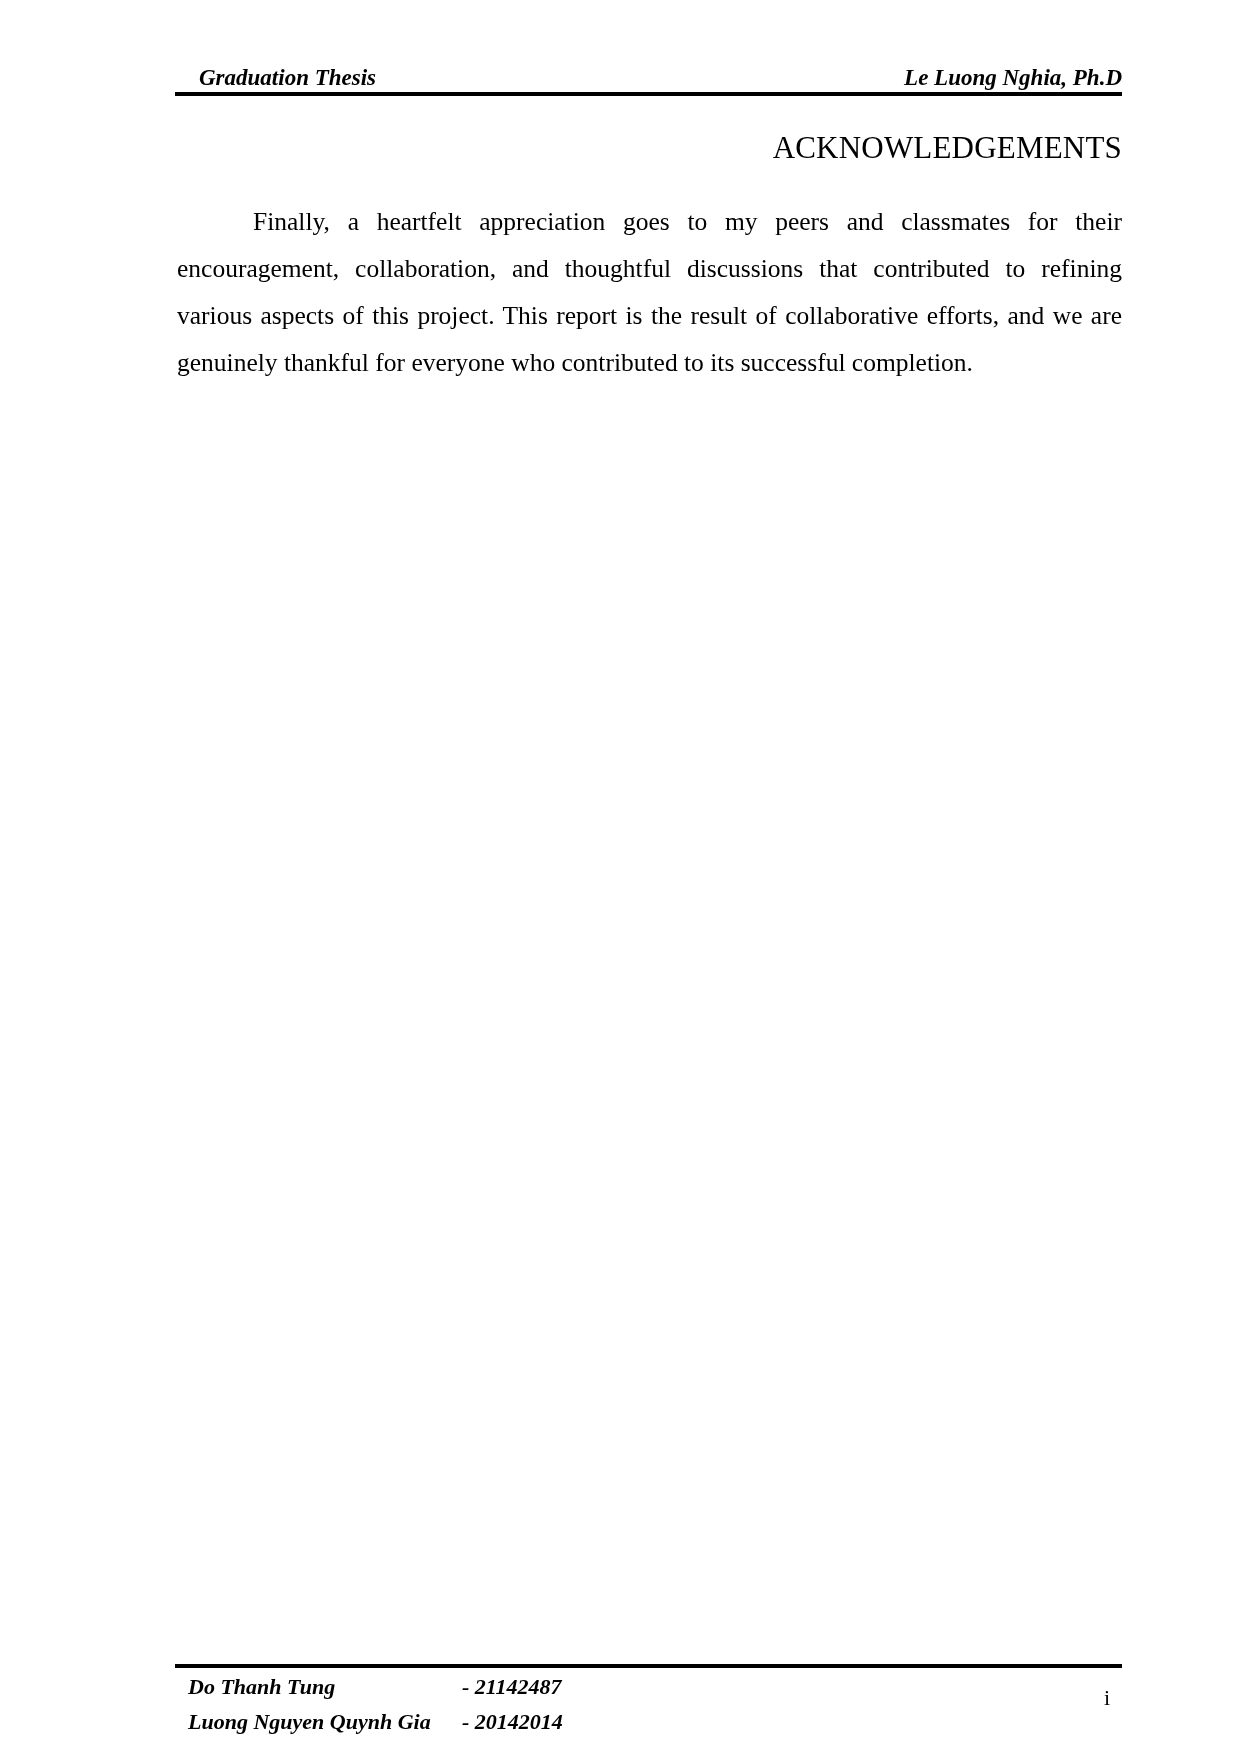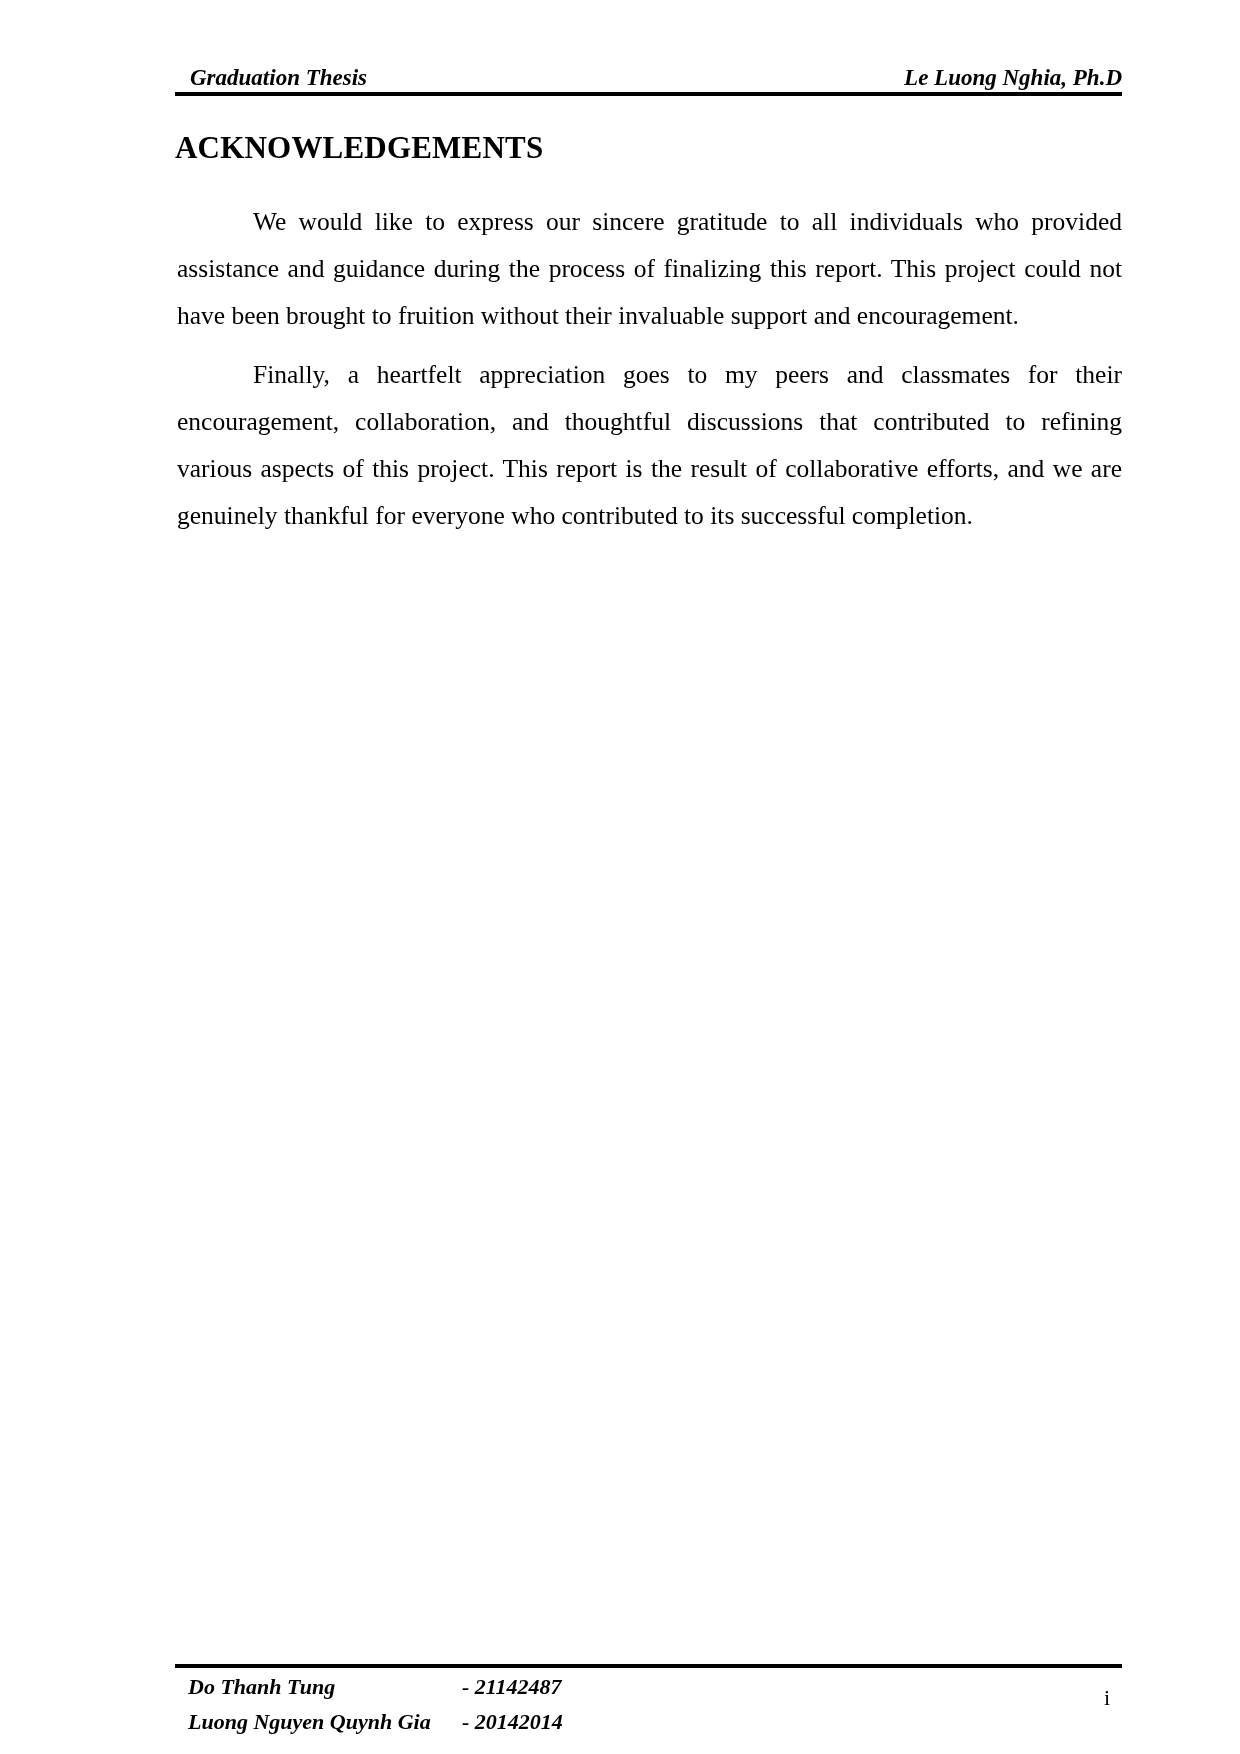--- a/index.html
+++ b/index.html
@@ -24,32 +24,33 @@
       border-bottom: 4px solid #000;
     }
     .page-header .left,
     .page-header .right {
       position: absolute;
       bottom: 3px;
       font-size: 23px;
       font-weight: bold;
       font-style: italic;
       line-height: 1;
+      margin-left: 9px;
     }
     .page-header .left { left: 15px; }
     .page-header .right { right: 0px; }
 
     .doc-title {
       position: absolute;
       left: 175px;
       width: 947px;
       top: 132px;
-      text-align: left;
+      text-align: right;
       font-size: 31px;
-      font-weight: bold;
+      font-weight: normal;
       line-height: 1;
       margin: 0;
       letter-spacing: 0.2px;
     }
 
     .body-text {
       position: absolute;
       left: 177px;
       top: 198px;
       width: 945px;
@@ -101,21 +102,20 @@
 <body>
 
 <div class="page-header">
   <span class="left">Graduation Thesis</span>
   <span class="right">Le Luong Nghia, Ph.D</span>
 </div>
 
 <h1 class="doc-title">ACKNOWLEDGEMENTS</h1>
 
 <div class="body-text">
-  <p>We would like to express our sincere gratitude to all individuals who provided assistance and guidance during the process of finalizing this report. This project could not have been brought to fruition without their invaluable support and encouragement.</p>
   <p>Finally, a heartfelt appreciation goes to my peers and classmates for their encouragement, collaboration, and thoughtful discussions that contributed to refining various aspects of this project. This report is the result of collaborative efforts, and we are genuinely thankful for everyone who contributed to its successful completion.</p>
 </div>
 
 <div class="page-footer">
   <div class="author-row r1">
     <span class="name">Do Thanh Tung</span><span class="id">- 21142487</span>
   </div>
   <div class="author-row r2">
     <span class="name">Luong Nguyen Quynh Gia</span><span class="id">- 20142014</span>
   </div>

